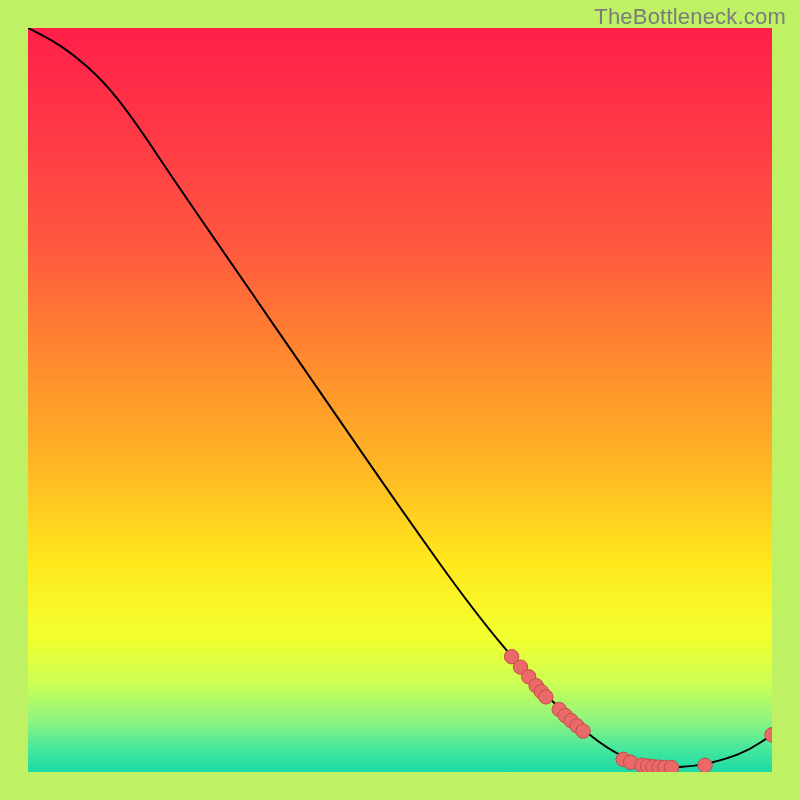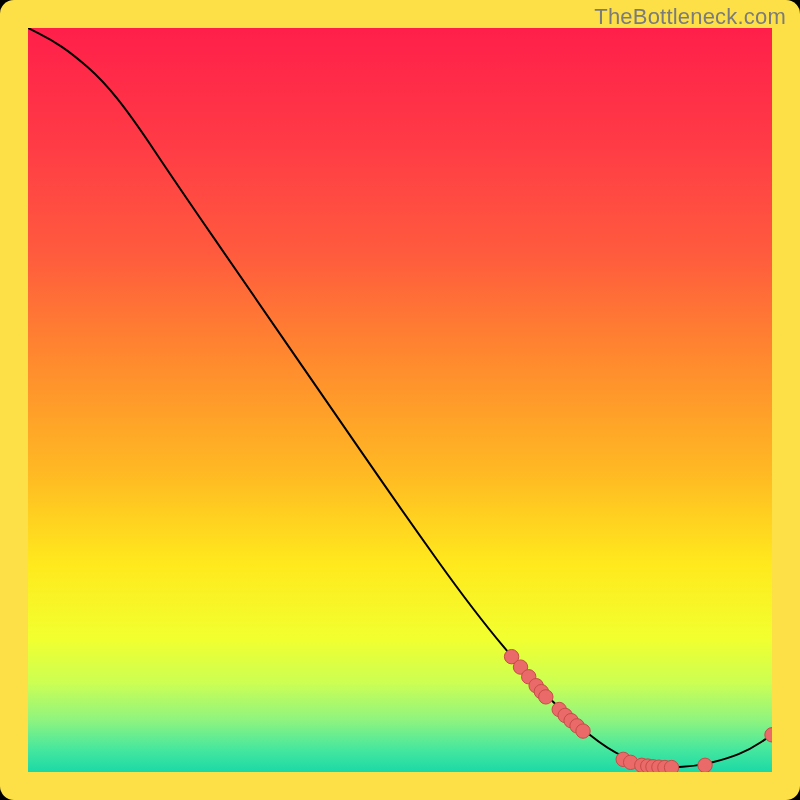--- a/index.html
+++ b/index.html
@@ -8,22 +8,21 @@
     width: 800px;
     height: 800px;
     background: #000;
     font-family: Arial, Helvetica, sans-serif;
     overflow: hidden;
   }
   .frame {
     position: relative;
     width: 800px;
     height: 800px;
-    background: #fde047;
-    border-radius: 14px;
+    background: #bef264;
   }
   .watermark {
     position: absolute;
     top: 4px;
     right: 14px;
     color: #7b7b7b;
     font-size: 22px;
     font-weight: 500;
     letter-spacing: 0.2px;
     z-index: 40;

